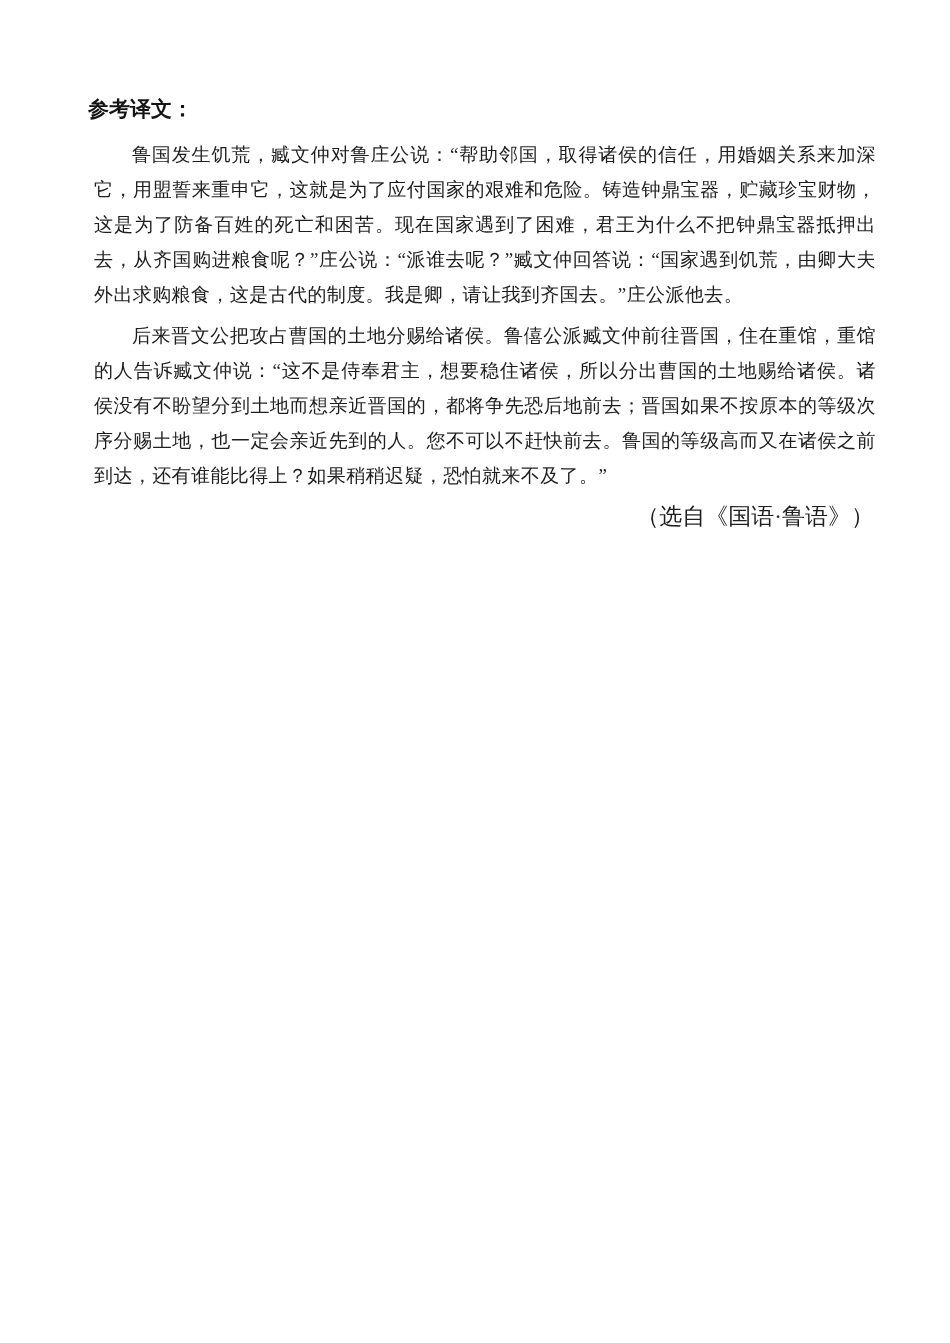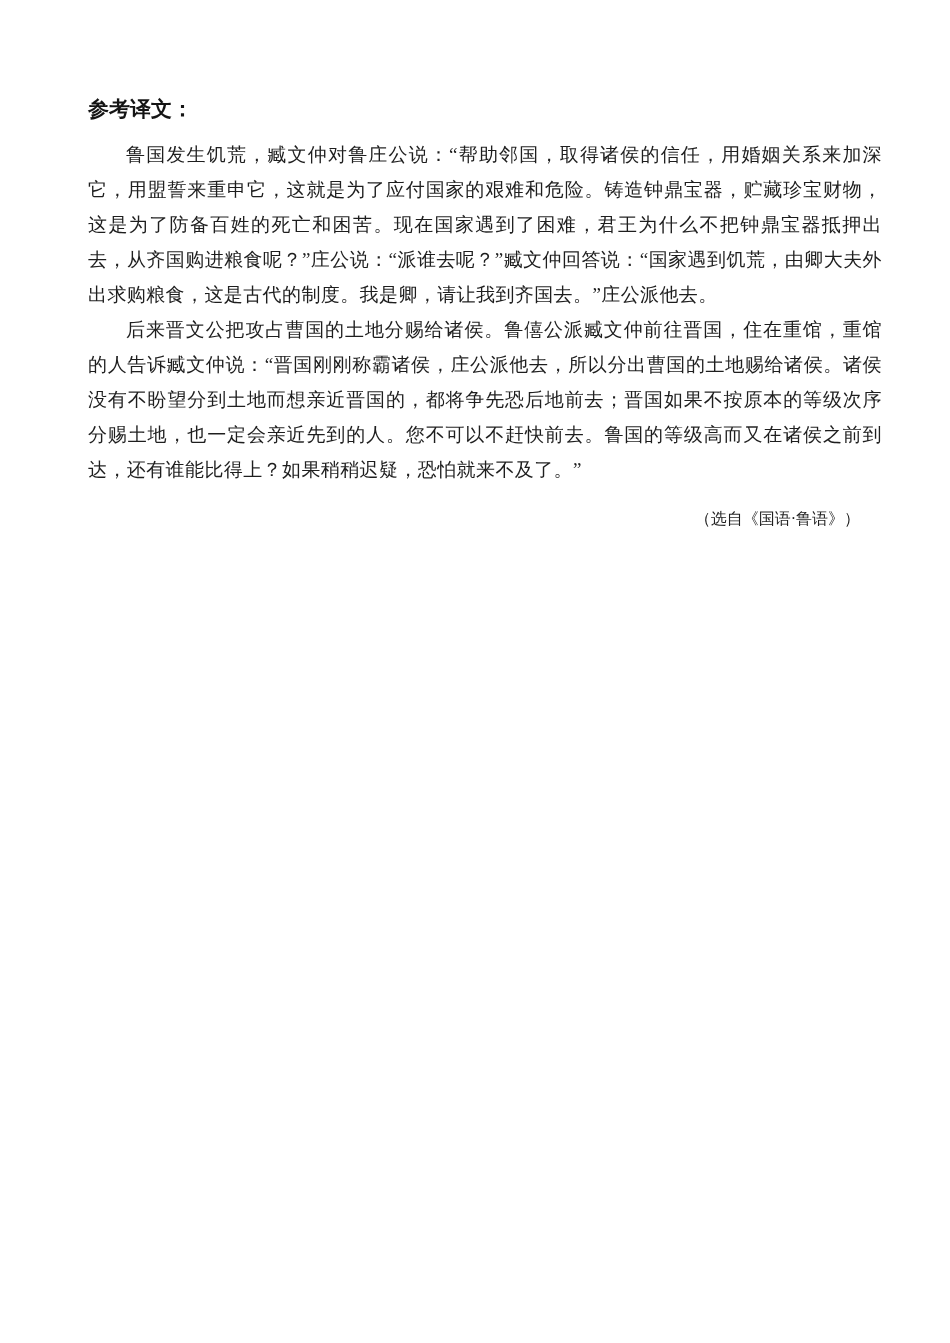--- a/index.html
+++ b/index.html
@@ -23,31 +23,31 @@
     top: 92px;
   }
   .heading {
     font-size: 21px;
     font-weight: 700;
     line-height: 35px;
     margin: 0 0 10px 0;
     color: #141414;
   }
   .para {
-    margin: 0;
+    margin: 6px;
     font-size: 19px;
     line-height: 35px;
     letter-spacing: 0.4px;
     text-align: justify;
     text-indent: 2em;
     color: #1e1e1e;
   }
   .attribution {
-    margin: 14px;
-    font-size: 16px;
+    margin: 0;
+    font-size: 23px;
     line-height: 35px;
     text-align: right;
     padding-right: 8px;
     color: #1e1e1e;
   }
   .footer {
     position: absolute;
     left: 0;
     right: 0;
     top: 1241px;
@@ -60,20 +60,20 @@
 <body>
 
 <div class="page">
   <div class="content">
     <h2 class="heading">参考译文：</h2>
 
     <p class="para">鲁国发生饥荒，臧文仲对鲁庄公说：“帮助邻国，取得诸侯的信任，用婚姻关系来加深它，用盟誓来重申它，这就是为了应付国家的艰难和危险。铸造钟鼎宝器，贮藏珍宝财物，这是为了防备百姓的死亡和困苦。现在国家遇到了困难，君王为什么不把钟鼎宝器抵押出去，从齐国购进粮食呢？”庄公说：“派谁去呢？”臧文仲回答说：“国家遇到饥荒，由卿大夫外出求购粮食，这是古代的制度。我是卿，请让我到齐国去。”庄公派他去。</p>
 
 
 
-    <p class="para">后来晋文公把攻占曹国的土地分赐给诸侯。鲁僖公派臧文仲前往晋国，住在重馆，重馆的人告诉臧文仲说：“晋国刚刚称霸诸侯，庄公派他去，所以分出曹国的土地赐给诸侯。诸侯没有不盼望分到土地而想亲近晋国的，都将争先恐后地前去；晋国如果不按原本的等级次序分赐土地，也一定会亲近先到的人。您不可以不赶快前去。鲁国的等级高而又在诸侯之前到达，还有谁能比得上？如果稍稍迟疑，恐怕就来不及了。”</p>
+    <p class="para">后来晋文公把攻占曹国的土地分赐给诸侯。鲁僖公派臧文仲前往晋国，住在重馆，重馆的人告诉臧文仲说：“这不是侍奉君主，想要稳住诸侯，所以分出曹国的土地赐给诸侯。诸侯没有不盼望分到土地而想亲近晋国的，都将争先恐后地前去；晋国如果不按原本的等级次序分赐土地，也一定会亲近先到的人。您不可以不赶快前去。鲁国的等级高而又在诸侯之前到达，还有谁能比得上？如果稍稍迟疑，恐怕就来不及了。”</p>
 
 
     <p class="attribution">（选自《国语·鲁语》）</p>
   </div>
 
   <div class="footer">高一语文答案（A）第 3 页（共 3 页）</div>
 </div>
 
 </body></html>

